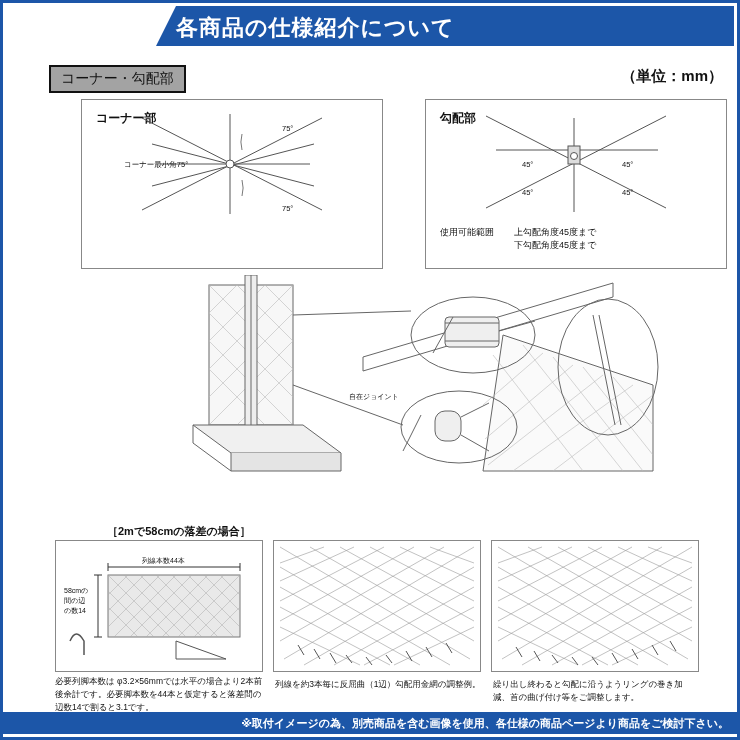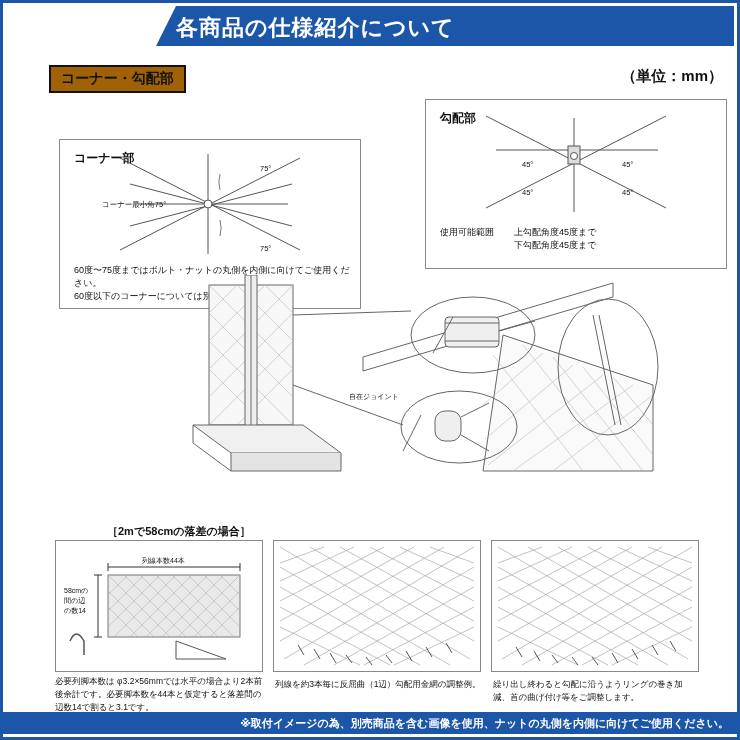--- a/index.html
+++ b/index.html
@@ -36,29 +36,29 @@
     border-right:20px solid transparent;
   }
   .unit{
     position:absolute;right:14px;top:64px;
     font-size:15px;font-weight:bold;color:#111;
   }
 
   
   .sec-label{
     position:absolute;left:46px;top:62px;
-    border:2px solid #111;background:#a16207;
-    padding:3px 10px;font-size:14px;font-weight:bold;
+    border:2px solid #111;background:#a3a3a3;
+    padding:3px 10px;font-size:14px;font-weight:normal;
   }
 
   
   .box{
     position:absolute;border:1px solid #888;background:#fff;
   }
-  #box-corner{left:56px;top:96px;width:300px;height:168px;margin-top:40px;}
+  #box-corner{left:78px;top:96px;width:300px;height:168px;}
   #box-slope{left:388px;top:96px;width:300px;height:168px;margin-left:34px;}
   .box-title{
     position:absolute;left:14px;top:10px;
     font-size:12px;font-weight:bold;
   }
   .cap{
     position:absolute;font-size:9px;line-height:1.45;color:#111;
   }
   #corner-cap{left:14px;top:124px;width:276px;}
   .tiny{position:absolute;font-size:7.5px;color:#111;}
@@ -122,22 +122,20 @@
         <line x1="232" y1="40" x2="70" y2="82"></line>
         <line x1="78" y1="60" x2="228" y2="60"></line>
       </g>
       <circle cx="148" cy="60" r="4" fill="#fff" stroke="#555"></circle>
       <path d="M160 30 A30 30 0 0 0 160 46" stroke="#555" fill="none" stroke-width="0.8"></path>
       <path d="M160 76 A30 30 0 0 1 160 92" stroke="#555" fill="none" stroke-width="0.8"></path>
     </svg>
     <div class="tiny" style="left:200px;top:24px;">75°</div>
     <div class="tiny" style="left:200px;top:104px;">75°</div>
     <div class="tiny" style="left:42px;top:60px;">コーナー最小角75°</div>
-    <div class="cap" id="corner-cap" style="white-space:pre-line;">60度〜75度まではボルト・ナットの丸側を内側に向けてご使用ください。
-60度以下のコーナーについては別途ご指示ください。</div>
   </div>
 
   <div class="box" id="box-slope">
     <div class="box-title">勾配部</div>
     <svg width="300" height="120" style="position:absolute;left:0;top:4px;">
       <g stroke="#555" stroke-width="1" fill="none">
         <line x1="148" y1="14" x2="148" y2="108"></line>
         <line x1="60" y1="12" x2="240" y2="104"></line>
         <line x1="240" y1="12" x2="60" y2="104"></line>
         <line x1="70" y1="46" x2="232" y2="46"></line>
@@ -243,15 +241,15 @@
         <path d="M24 106 l6 10 M42 110 l6 10 M60 114 l6 8 M80 116 l6 8 M100 116 l6 8 M120 112 l6 10 M140 108 l6 10 M160 104 l6 10 M178 100 l6 10"></path>
       </g>
     </svg>
   </div>
 
   <div class="lcap" id="lcap1" style="white-space:pre-line;">必要列脚本数は φ3.2×56mmでは水平の場合より2本前後余計です。必要脚本数を44本と仮定すると落差間の辺数14で割ると3.1です。
 （ビニル被覆亜鉛めっき鉄線の場合）</div>
   <div class="lcap" id="lcap2">列線を約3本毎に反屈曲（1辺）勾配用金網の調整例。</div>
   <div class="lcap" id="lcap3">繰り出し終わると勾配に沿うようリングの巻き加減、首の曲げ付け等をご調整します。</div>
 
-  <div class="foot">※取付イメージの為、別売商品を含む画像を使用、ナットの丸側を内側に向けてご使用ください。</div>
+  <div class="foot">※取付イメージの為、別売商品を含む画像を使用、各仕様の商品ページより商品をご検討下さい。</div>
 
 </div>
 
 </body></html>

